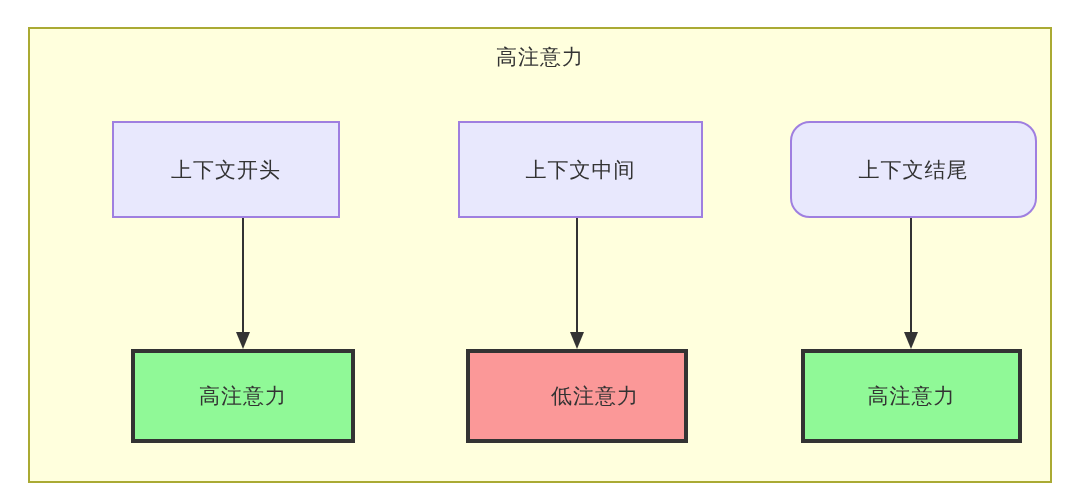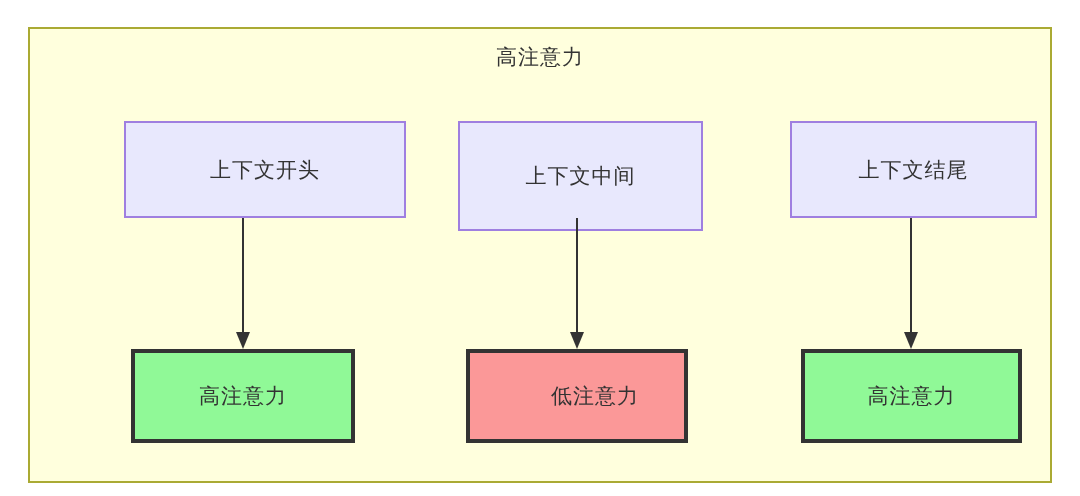--- a/index.html
+++ b/index.html
@@ -58,23 +58,23 @@
     border: 2px solid #9f7fe0;
   }
   .node-attention {
     border: 4px solid #333333;
     text-align: right;
   }
   .fill-green { background: #90f997; }
   .fill-pink  { background: #fb9898; padding-left: 36px; }
 
   
-  #ctx-start  { left: 94px;  top: 92px; width: 282px; height: 97px; }
-  #ctx-middle { left: 428px; top: 92px; width: 245px; height: 110px; }
-  #ctx-end    { left: 760px; top: 92px; width: 247px; height: 97px; }
+  #ctx-start  { left: 82px;  top: 92px; width: 228px; height: 97px; }
+  #ctx-middle { left: 428px; top: 92px; width: 245px; height: 97px; }
+  #ctx-end    { left: 760px; top: 92px; width: 247px; height: 97px; border-radius: 20px; }
   
   #att-start  { left: 101px; top: 320px; width: 224px; height: 94px; }
   #att-middle { left: 436px; top: 320px; width: 222px; height: 94px; }
   #att-end    { left: 771px; top: 320px; width: 221px; height: 94px; }
 
   
   .edge {
     position: absolute;
     top: 189px;
     height: 131px;

